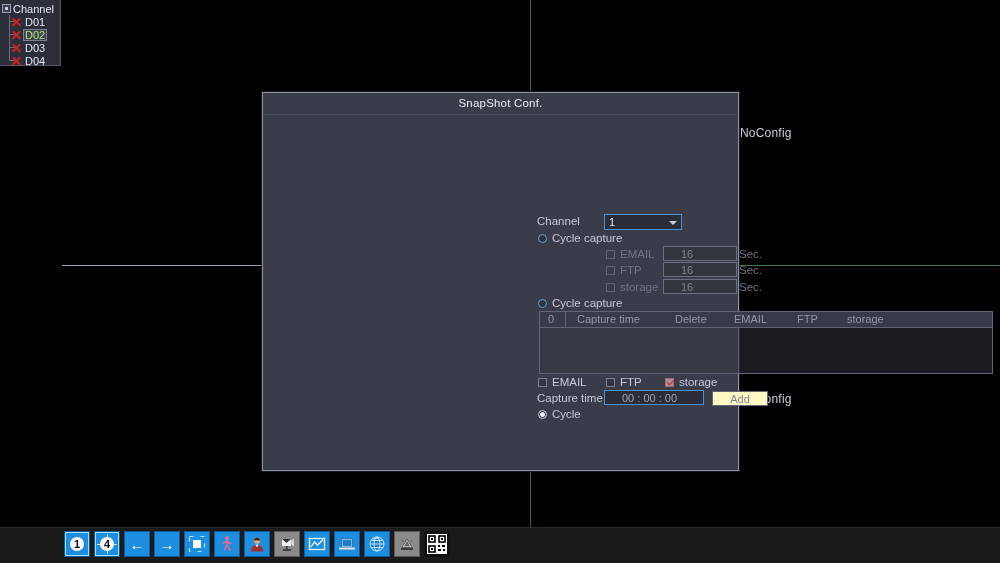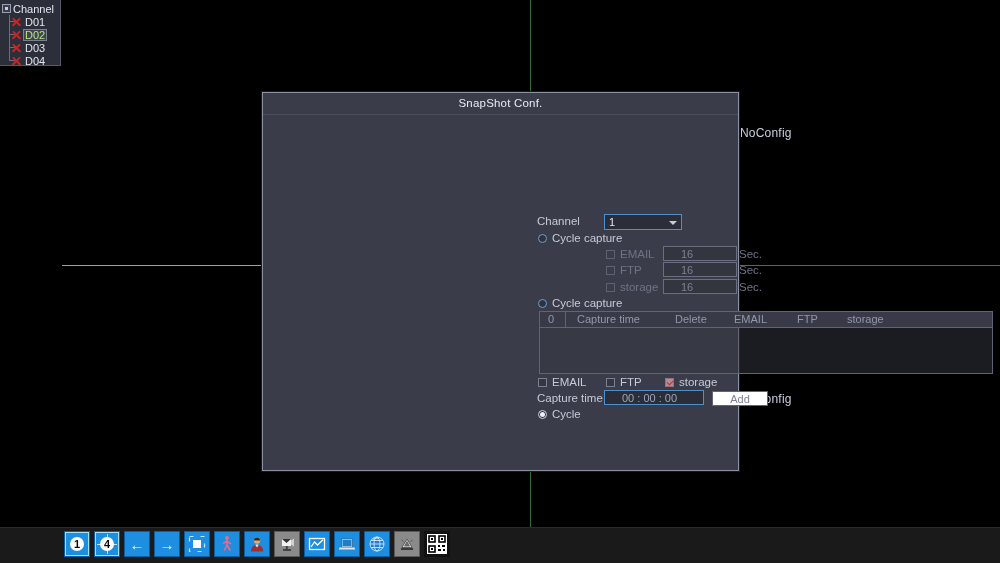--- a/index.html
+++ b/index.html
@@ -340,21 +340,21 @@
     width: 1px;
     background: #5f6476;
   }
   #cap-table-body { height: 46px; }
 
   
   #add-button {
     position: absolute;
     left: 449px; top: 298px;
     width: 56px; height: 15px;
-    background: #ffffff;
+    background: #fef9c3;
     border: 1px solid #5f6476;
     box-sizing: border-box;
     color: #7d8194;
     font-size: 11px;
     display: flex;
     align-items: center;
     justify-content: center;
   }
 
   

